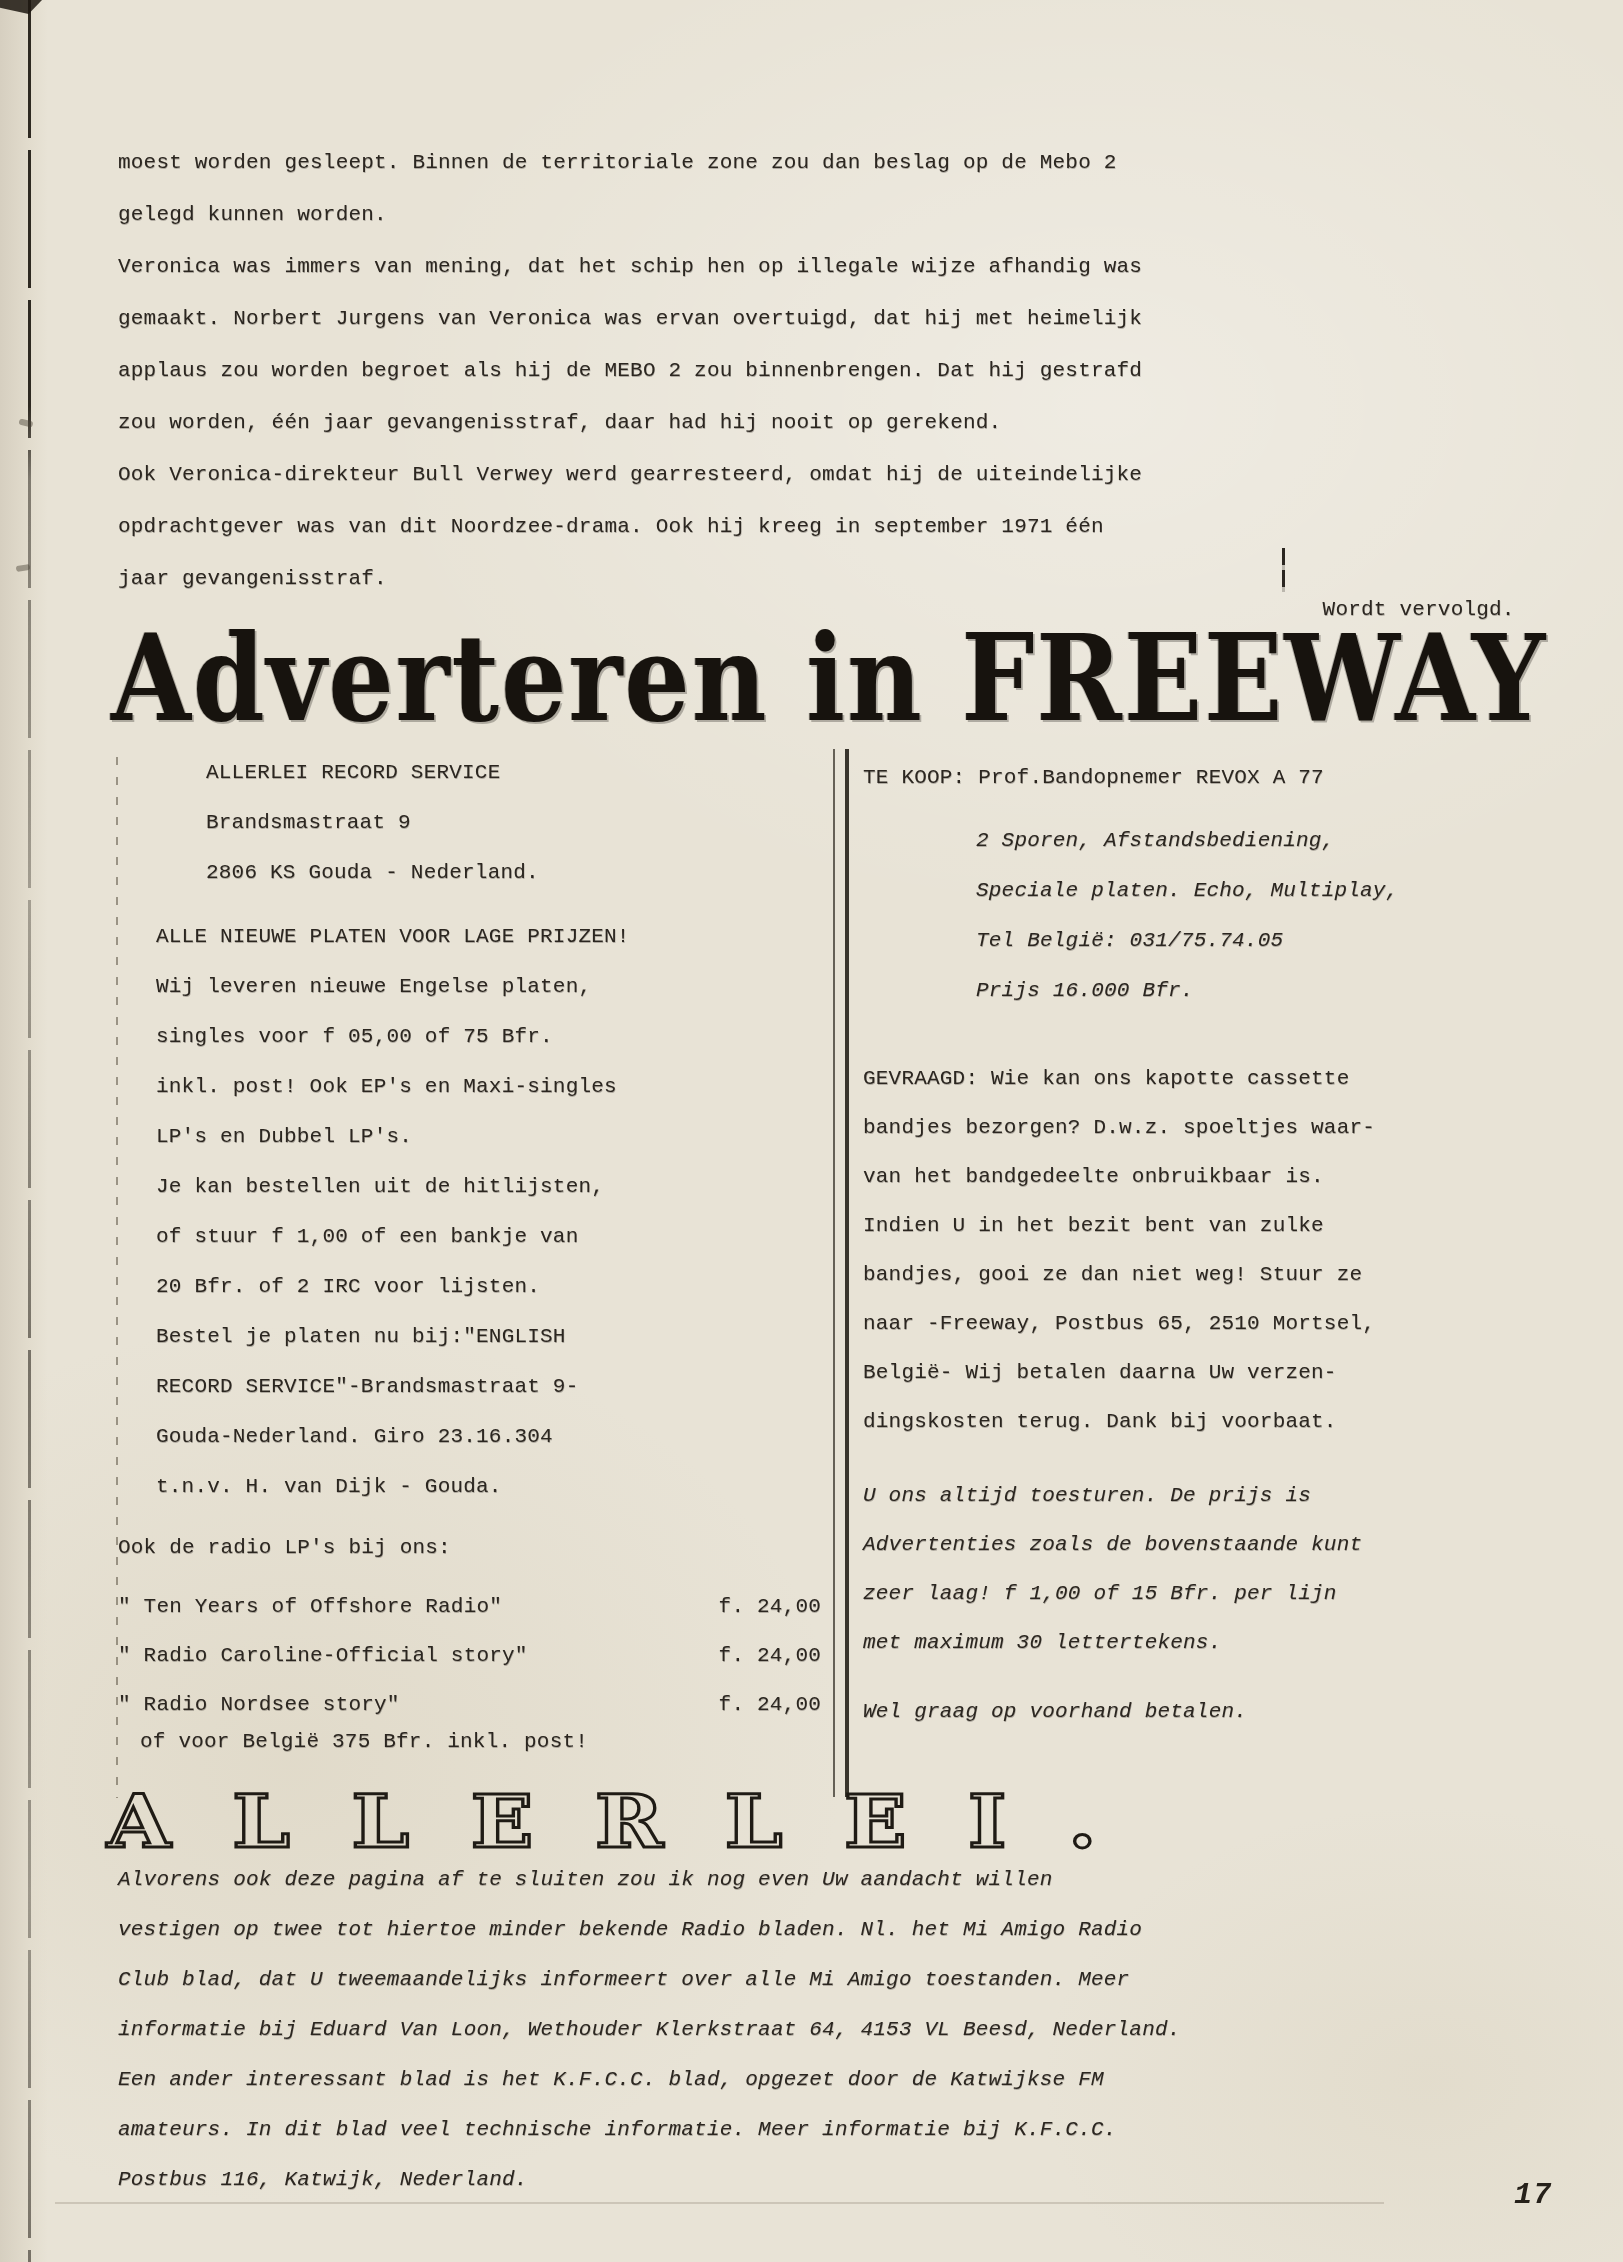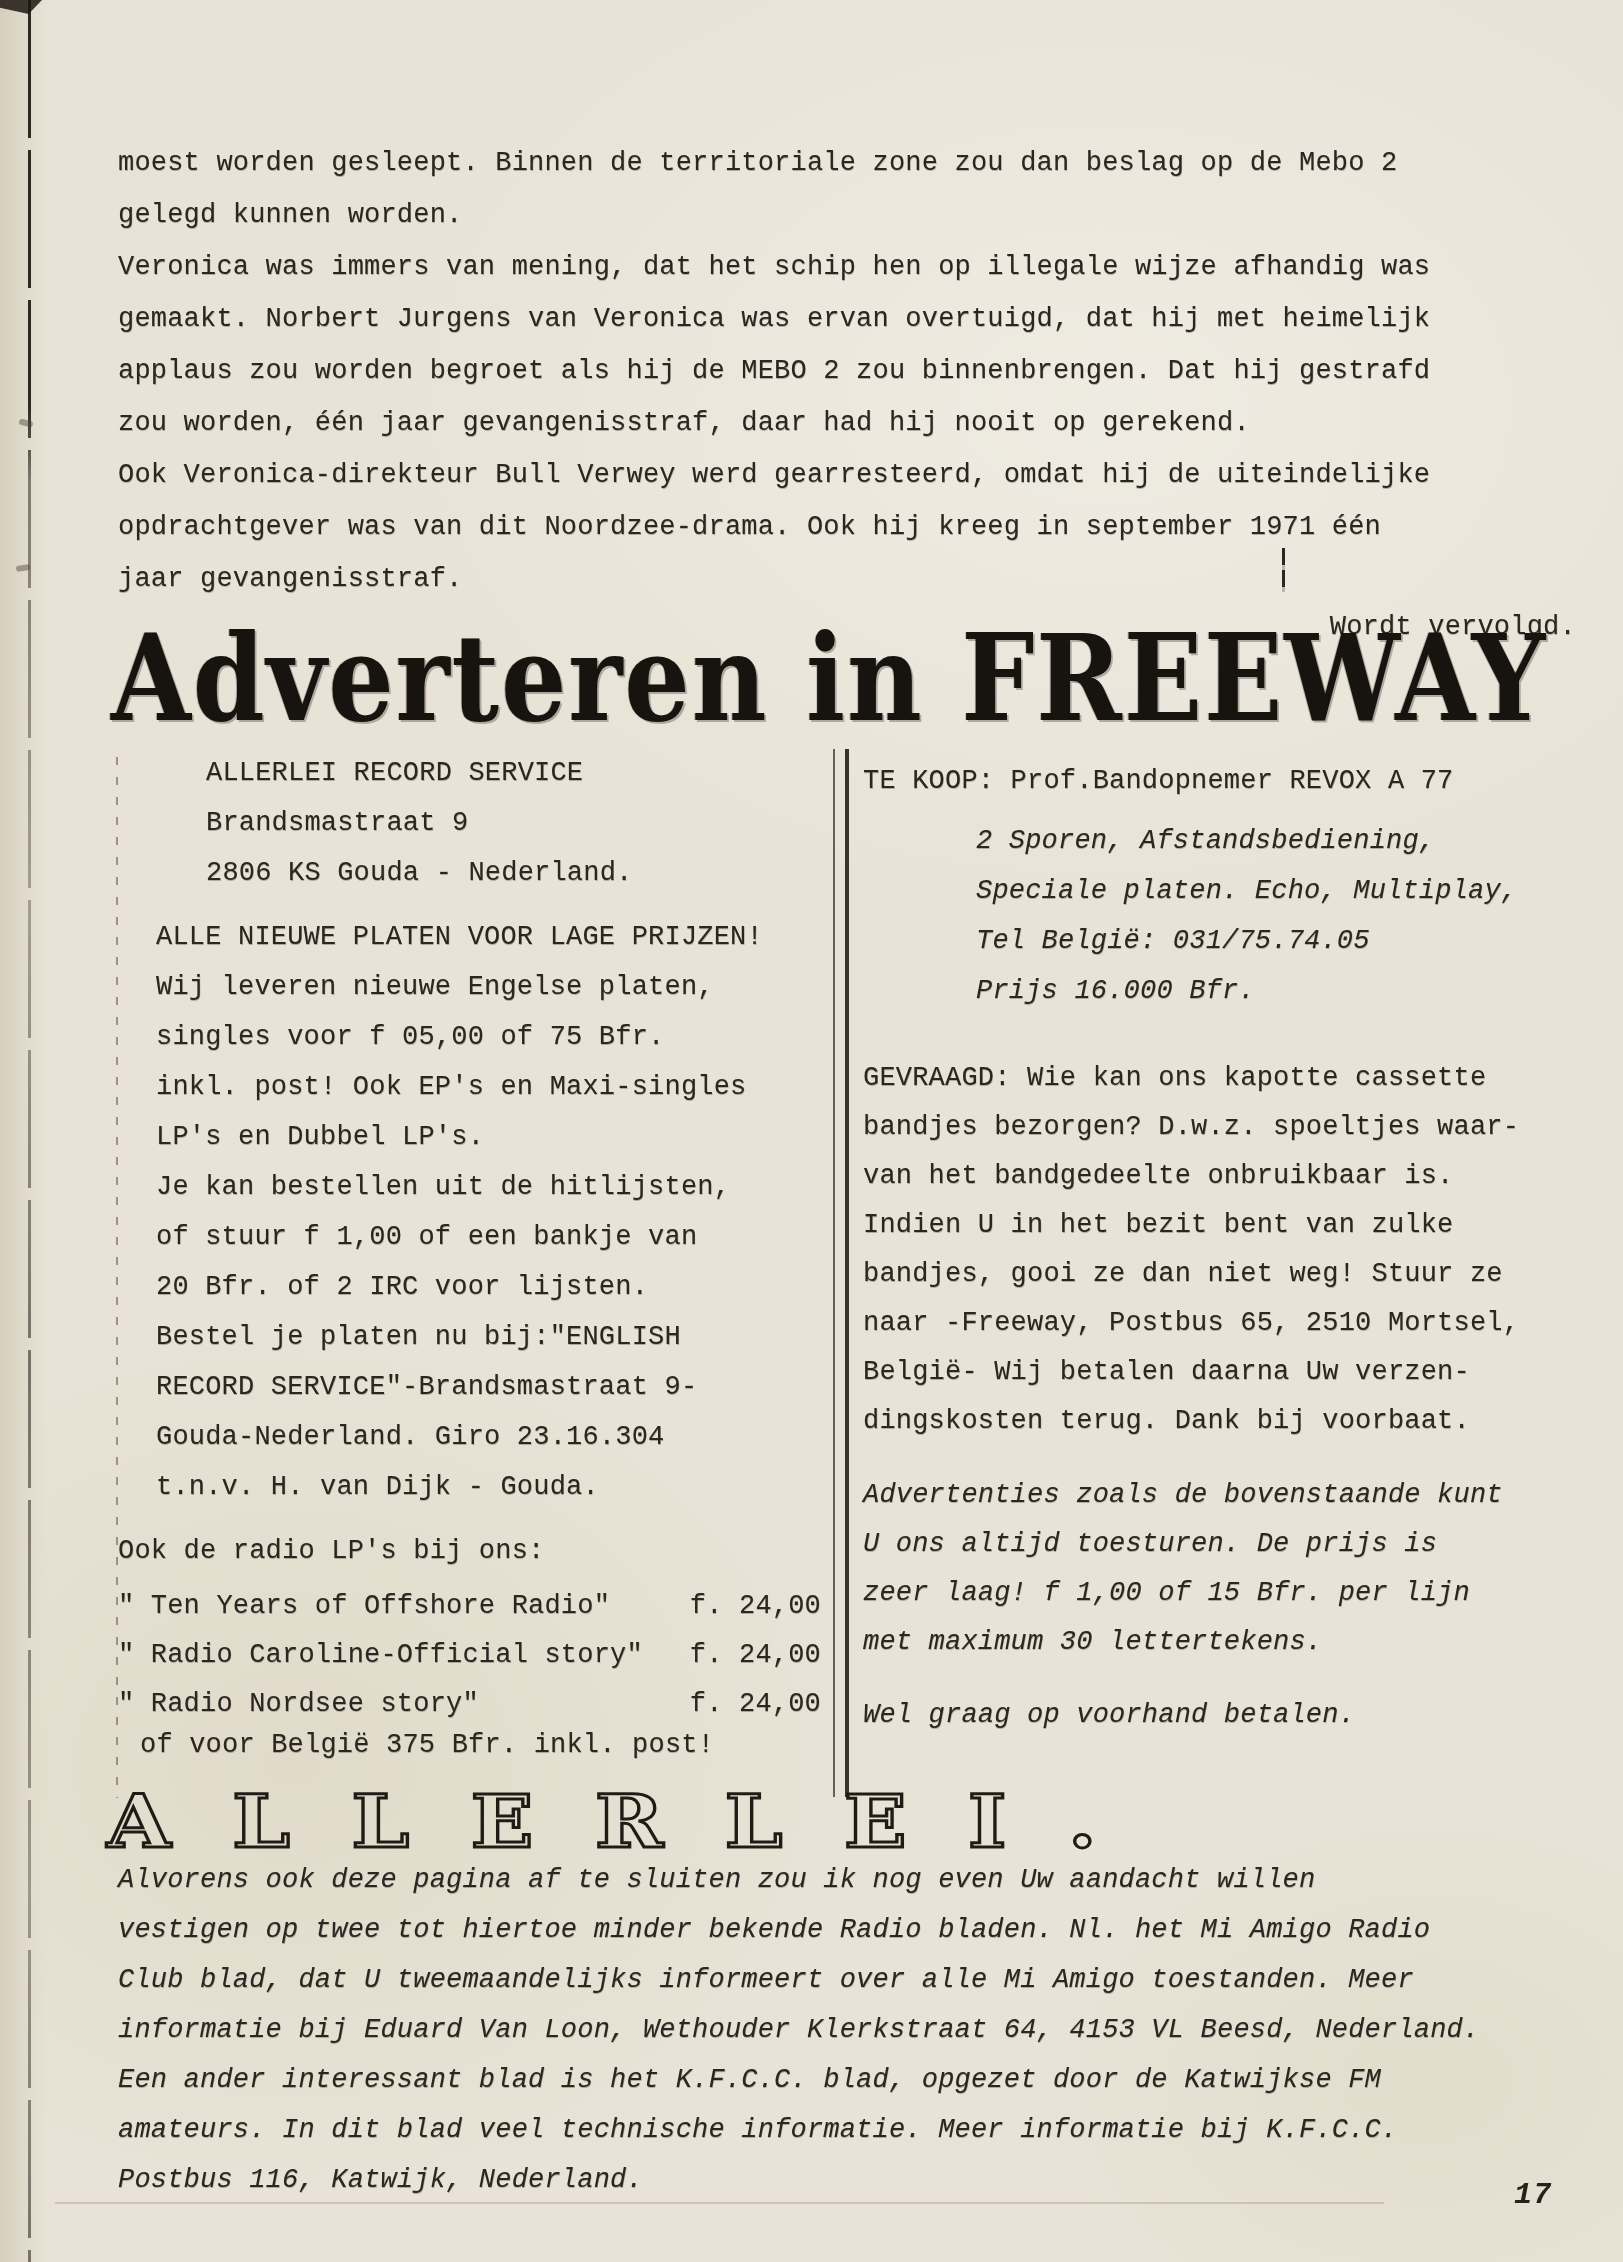--- a/index.html
+++ b/index.html
@@ -6,21 +6,21 @@
   body{
     width:1623px;height:2262px;position:relative;overflow:hidden;
     background:
       radial-gradient(1200px 831px at 68% 18%, rgba(255,255,255,0.30), transparent 62%),
       radial-gradient(923px 738px at 18% 78%, rgba(196,184,154,0.20), transparent 60%),
       radial-gradient(646px 461px at 88% 92%, rgba(201,190,162,0.18), transparent 60%),
       #e8e3d6;
     font-family:"Liberation Mono","DejaVu Sans Mono",monospace;
     color:#2b2620;
   }
-  .tw{white-space:pre;font-size:27px;letter-spacing:0.2px;
+  .tw{white-space:pre;font-size:21px;letter-spacing:0.2px;
       text-shadow:0.4px 0.6px 0 rgba(43,38,32,0.30);}
   .tl{white-space:pre;}
 
   
   .binding-strip{position:absolute;left:0;top:0;width:48px;height:100%;
       background:linear-gradient(90deg,#d6cfc0 0,#e2dccd 60%,rgba(232,227,214,0) 100%);}
   .binding-line{position:absolute;left:28px;top:0;width:2.8px;height:100%;
       background:linear-gradient(180deg,#2e2921 0,#2e2921 406px,rgba(46,41,33,0.55) 480px,
       rgba(46,41,33,0.35) 904px,rgba(46,41,33,0.6) 1366px,rgba(46,41,33,0.38) 1892px,
       rgba(46,41,33,0.6) 2262px);
@@ -123,21 +123,21 @@
   </div></div>
 
 <div class="lp-footer tw">of voor België 375 Bfr. inkl. post!</div>
 
 <div class="tekoop-first tw">TE KOOP: Prof.Bandopnemer REVOX A 77</div>
 
 <div class="tekoop-rest tw"><div class="tl">2 Sporen, Afstandsbediening,</div><div class="tl">Speciale platen. Echo, Multiplay,</div><div class="tl">Tel België: 031/75.74.05</div><div class="tl">Prijs 16.000 Bfr.</div></div>
 
 <div class="gevraagd tw"><div class="tl">GEVRAAGD: Wie kan ons kapotte cassette</div><div class="tl">bandjes bezorgen? D.w.z. spoeltjes waar-</div><div class="tl">van het bandgedeelte onbruikbaar is.</div><div class="tl">Indien U in het bezit bent van zulke</div><div class="tl">bandjes, gooi ze dan niet weg! Stuur ze</div><div class="tl">naar -Freeway, Postbus 65, 2510 Mortsel,</div><div class="tl">België- Wij betalen daarna Uw verzen-</div><div class="tl">dingskosten terug. Dank bij voorbaat.</div></div>
 
-<div class="note tw"><div class="tl">Advertenties zoals de bovenstaande kunt</div><div class="tl">U ons altijd toesturen. De prijs is</div><div class="tl">zeer laag! f 1,00 of 15 Bfr. per lijn</div><div class="tl">met maximum 30 lettertekens.</div></div>
+<div class="note tw"><div class="tl">U ons altijd toesturen. De prijs is</div><div class="tl">Advertenties zoals de bovenstaande kunt</div><div class="tl">zeer laag! f 1,00 of 15 Bfr. per lijn</div><div class="tl">met maximum 30 lettertekens.</div></div>
 
 <div class="note-footer tw">Wel graag op voorhand betalen.</div>
 
 <div class="allerlei-headline">ALLERLEI.</div>
 
 <div class="bottom-par tw"><div class="tl">Alvorens ook deze pagina af te sluiten zou ik nog even Uw aandacht willen</div><div class="tl">vestigen op twee tot hiertoe minder bekende Radio bladen. Nl. het Mi Amigo Radio</div><div class="tl">Club blad, dat U tweemaandelijks informeert over alle Mi Amigo toestanden. Meer</div><div class="tl">informatie bij Eduard Van Loon, Wethouder Klerkstraat 64, 4153 VL Beesd, Nederland.</div><div class="tl">Een ander interessant blad is het K.F.C.C. blad, opgezet door de Katwijkse FM</div><div class="tl">amateurs. In dit blad veel technische informatie. Meer informatie bij K.F.C.C.</div><div class="tl">Postbus 116, Katwijk, Nederland.</div></div>
 
 <div class="bottom-rule"></div>
 <div class="page-number">17</div>
 

